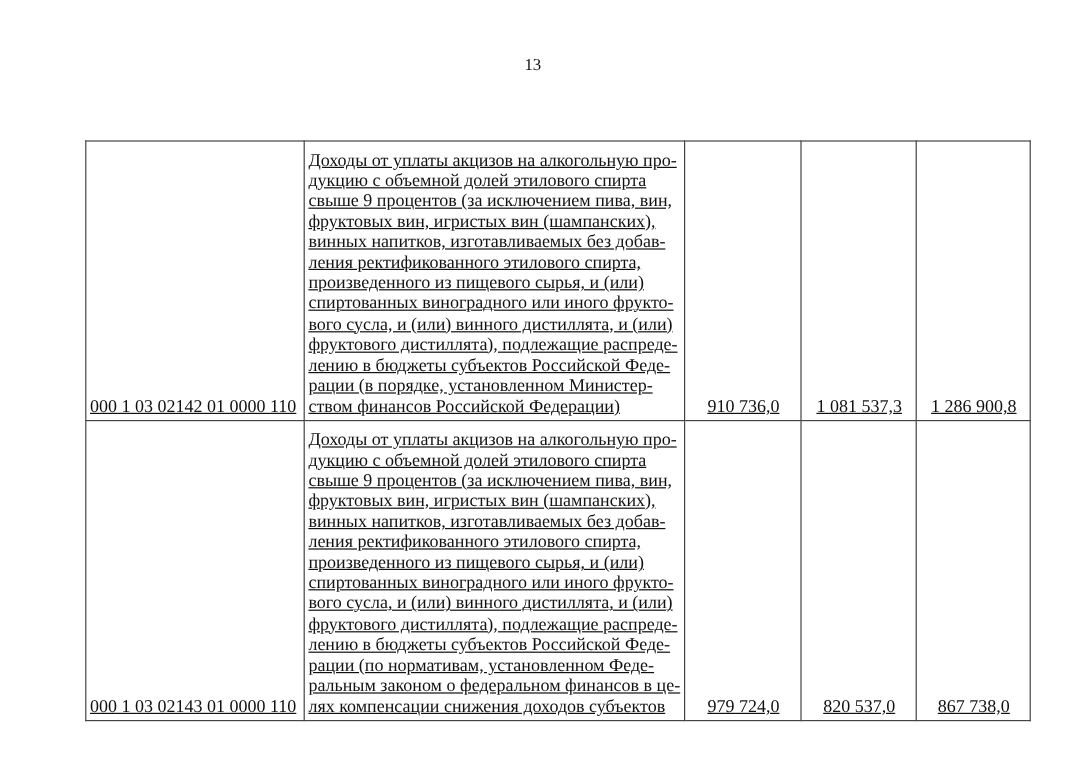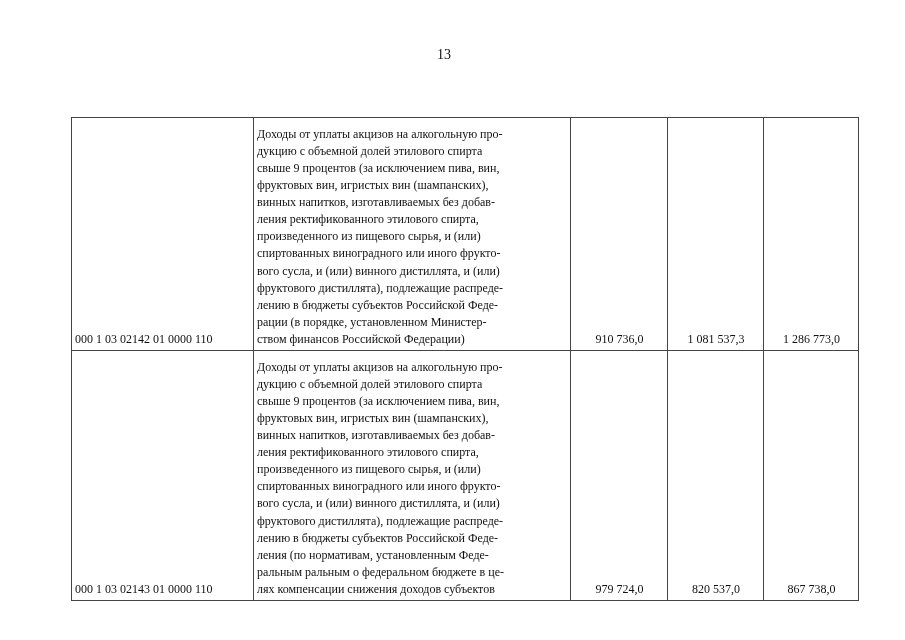--- a/index.html
+++ b/index.html
@@ -3,21 +3,21 @@
 <meta charset="utf-8">
 <style>
   html, body { margin: 0; padding: 0; background: #ffffff; }
   body { width: 905px; height: 640px; position: relative; overflow: hidden;
          font-family: "Liberation Serif", "DejaVu Serif", serif; color: #111; }
   .page-number { position: absolute; left: 0; width: 888px; top: 47px;
                  text-align: center; font-size: 14px; }
   table.budget { position: absolute; left: 71px; top: 117px;
                  border-collapse: collapse; table-layout: fixed; }
   table.budget td { border: 1px solid #444; vertical-align: bottom;
-                    padding: 0 2px 2px 3px; font-size: 12px; line-height: 17.1px; }
+                    padding: 0 2px 2px 3px; font-size: 15px; line-height: 17.1px; text-decoration: underline; }
   td.code { width: 176px; white-space: nowrap; }
   td.desc { width: 311px; }
   td.desc .ln { display: block; white-space: nowrap; }
   td.num { text-align: center; white-space: nowrap; }
   td.num1 { width: 91px; }
   td.num2 { width: 90px; }
   td.num3 { width: 89px; }
   tr.row1 td { height: 230px; }
   tr.row2 td { height: 247px; }
 </style>
@@ -40,38 +40,38 @@
       <span class="ln">произведенного из пищевого сырья, и (или)</span>
       <span class="ln">спиртованных виноградного или иного фрукто-</span>
       <span class="ln">вого сусла, и (или) винного дистиллята, и (или)</span>
       <span class="ln">фруктового дистиллята), подлежащие распреде-</span>
       <span class="ln">лению в бюджеты субъектов Российской Феде-</span>
       <span class="ln">рации (в порядке, установленном Министер-</span>
       <span class="ln">ством финансов Российской Федерации)</span>
     </td>
     <td class="num num1">910 736,0</td>
     <td class="num num2">1 081 537,3</td>
-    <td class="num num3">1 286 773,0</td>
+    <td class="num num3">1 286 900,8</td>
   </tr>
   <tr class="row2">
     <td class="code">000 1 03 02143 01 0000 110</td>
     <td class="desc">
       <span class="ln">Доходы от уплаты акцизов на алкогольную про-</span>
       <span class="ln">дукцию с объемной долей этилового спирта</span>
       <span class="ln">свыше 9 процентов (за исключением пива, вин,</span>
       <span class="ln">фруктовых вин, игристых вин (шампанских),</span>
       <span class="ln">винных напитков, изготавливаемых без добав-</span>
       <span class="ln">ления ректификованного этилового спирта,</span>
       <span class="ln">произведенного из пищевого сырья, и (или)</span>
       <span class="ln">спиртованных виноградного или иного фрукто-</span>
       <span class="ln">вого сусла, и (или) винного дистиллята, и (или)</span>
       <span class="ln">фруктового дистиллята), подлежащие распреде-</span>
       <span class="ln">лению в бюджеты субъектов Российской Феде-</span>
-      <span class="ln">ления (по нормативам, установленным Феде-</span>
-      <span class="ln">ральным ральным о федеральном бюджете в це-</span>
+      <span class="ln">рации (по нормативам, установленном Феде-</span>
+      <span class="ln">ральным законом о федеральном финансов в це-</span>
       <span class="ln">лях компенсации снижения доходов субъектов</span>
     </td>
     <td class="num num1">979 724,0</td>
     <td class="num num2">820 537,0</td>
     <td class="num num3">867 738,0</td>
   </tr>
 </tbody>
   </table>
 
 </body></html>

